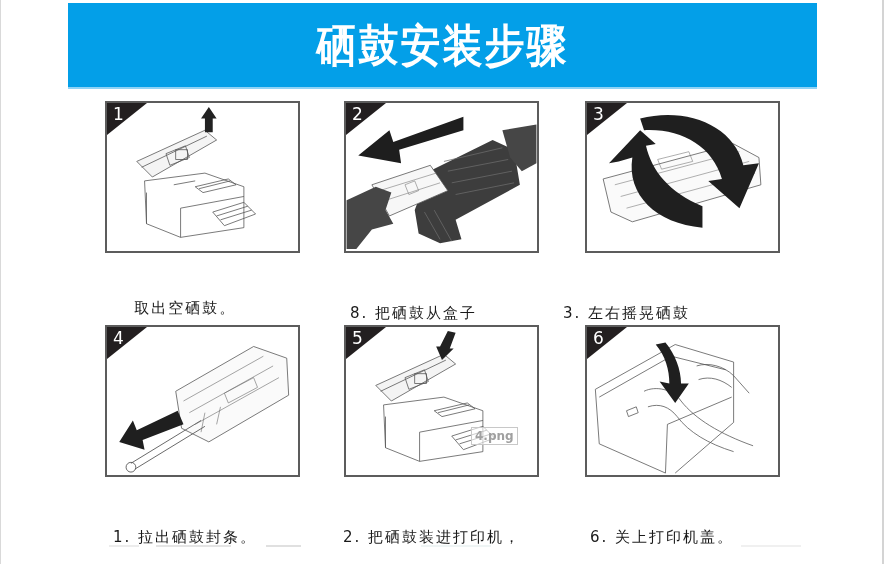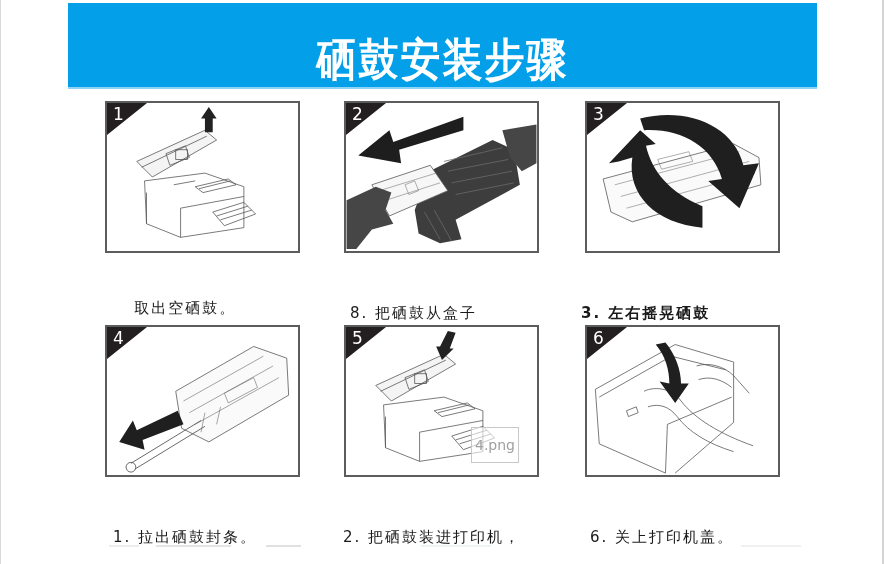--- a/index.html
+++ b/index.html
@@ -9,21 +9,21 @@
       font-family: "DejaVu Sans", "Liberation Sans", sans-serif;
       border-left: 1px solid #d9d9d9;
       border-right: 2px solid #d4d4d4;
     }
     .banner {
       position: absolute;
       left: 67px; top: 3px;
       width: 749px; height: 86px;
       background: #039fe8;
       border-bottom: 2px solid #8fd3f6;
-      display: flex; align-items: flex-end; justify-content: center;
+      display: flex; align-items: center; justify-content: center;
     }
     .banner-title {
       color: #ffffff;
       font-size: 40px;
       font-weight: bold;
       letter-spacing: 2px;
       transform: scaleY(1.12);
     }
     .panel {
       position: absolute;
@@ -49,23 +49,24 @@
       line-height: 18px;
       color: #1a1a1a;
       letter-spacing: 2px;
       white-space: pre;
     }
     .watermark {
       position: absolute;
       border: 1px solid #c8c8c8;
       background: rgba(255,255,255,0.6);
       color: #a0a0a0;
-      font-size: 14px;
-      padding: 9px 3px;
+      font-size: 12px;
+      padding: 1px 3px;
       font-family: "DejaVu Sans", sans-serif;
+      font-weight: bold;
     }
     .footer-strip {
       position: absolute; top: 545px; height: 2px;
       background: #ececec;
     }
   </style>
 </head>
 <body>
 
 <div class="banner">
@@ -159,21 +160,21 @@
 
     <path d="M54 16 C100 4 150 22 160 64 L176 62 L156 108 L124 80 L138 78 C128 44 96 26 58 28 Z" fill="#1f1f1f"></path>
   </svg>
   <div class="badge">
     <svg width="40" height="32" viewBox="0 0 40 32">
         <path d="M0 0 L40 0 L0 32 Z" fill="#231f20"></path>
       </svg>
     <span class="badge-num">3</span>
   </div>
 </div>
-<div class="caption" style="left:580px; top:268px;font-weight:bold;">
+<div class="caption" style="left:562px; top:268px;">
   <div>3. 左右摇晃硒鼓</div>
   <div></div>
 </div>
 
 <div class="panel" style="left:104px; top:325px;">
   <svg class="illus" viewBox="0 0 195 152">
 
     <path d="M70 66 L150 20 L184 32 L186 70 L104 118 L76 104 Z" fill="#fafafa" stroke="#555" stroke-width="0.8"></path>
     <g stroke="#666" stroke-width="0.6" fill="none">
       <path d="M78 76 L160 30"></path>

